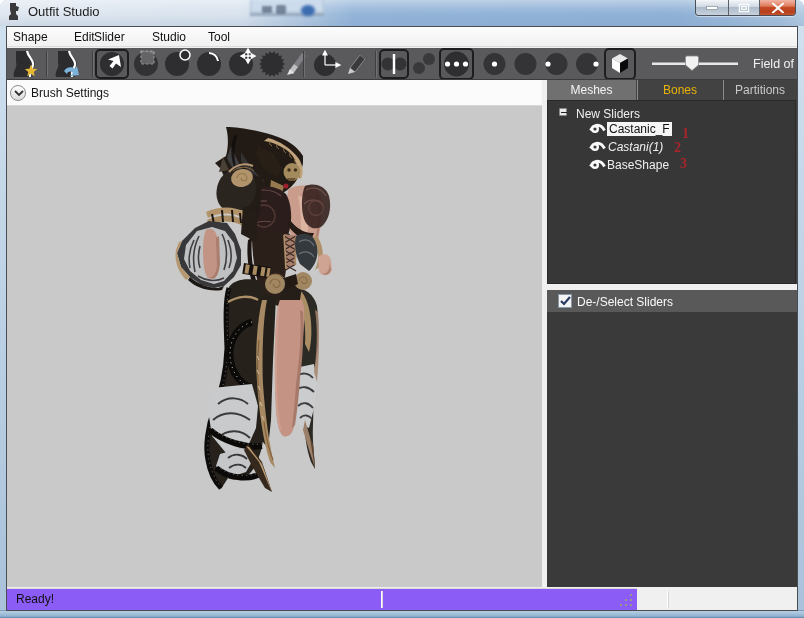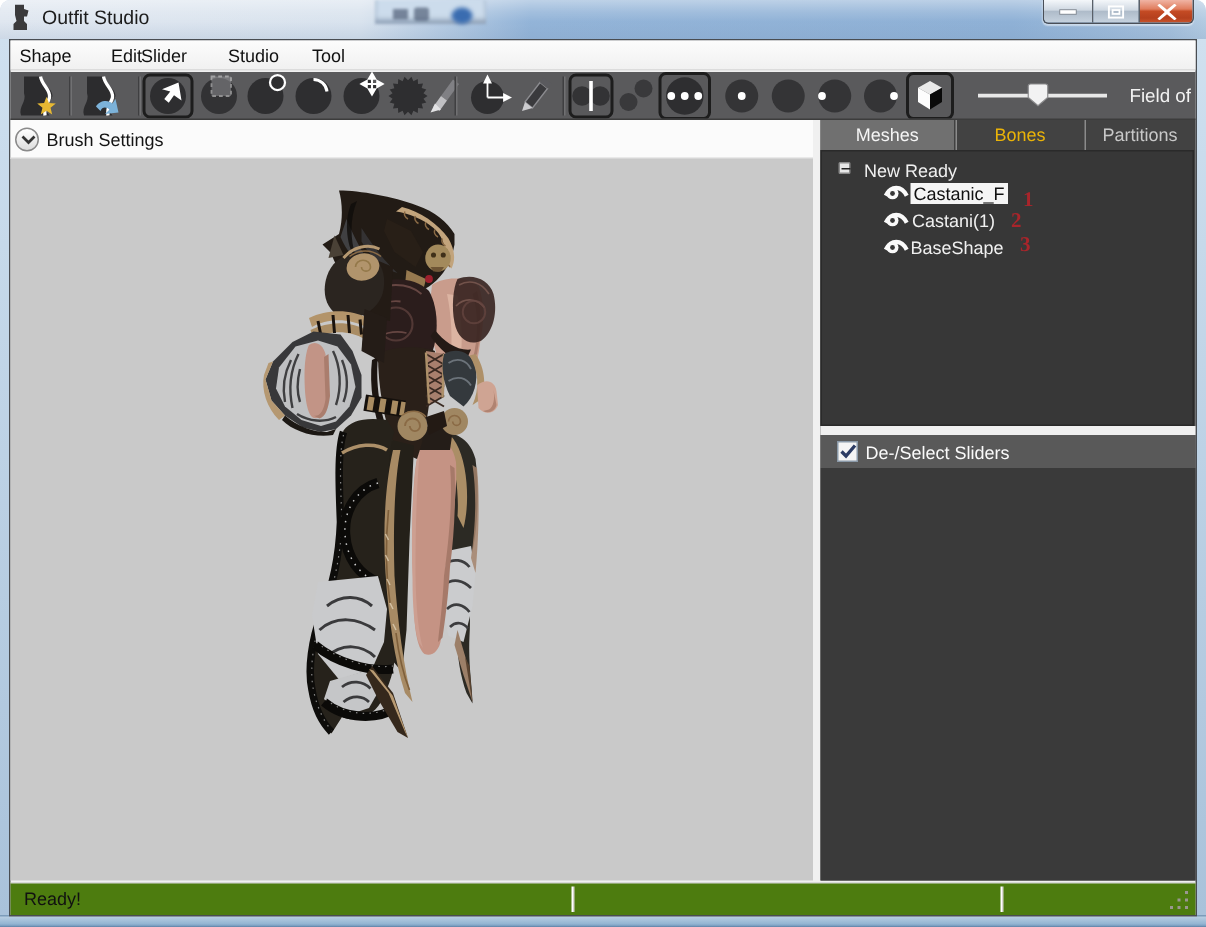--- a/index.html
+++ b/index.html
@@ -53,21 +53,21 @@
 #minusbox{position:absolute;left:11px;top:7px;width:8px;height:8px;background:#e8e8e8;border:1px solid #8a8a8a;border-radius:1px;}
 #minusbox:after{content:"";position:absolute;left:1px;top:3px;width:6px;height:1px;background:#222;}
 .hl{background:#f5f5f5;color:#111;padding:0 2px;}
 .rednum{position:absolute;color:#a8252b;font-weight:bold;font-size:14px;font-family:"Liberation Serif",serif;}
 #sash-h{position:absolute;left:0;top:204px;width:250px;height:6px;background:#f0f0f0;}
 #deselect{position:absolute;left:0;top:210px;width:250px;height:22px;background:#595959;}
 #deselect .cb{position:absolute;left:11px;top:4px;width:14px;height:14px;background:#f4f4f4;border:1px solid #8a99a8;}
 #deselect .txt{position:absolute;left:30px;top:5px;font-size:12px;color:#fafafa;text-align:center;}
 #sliderlist{position:absolute;left:0;top:232px;width:250px;height:275px;background:#3a3a3a;}
 
-#statusbar{position:absolute;left:0;top:561px;width:790px;height:22px;background:#4d7c0f;border-top:1px solid #d8d8d8;font-size:11px;color:#111;}
+#statusbar{position:absolute;left:0;top:561px;width:630px;height:22px;background:#8b5cf6;border-top:1px solid #d8d8d8;font-size:11px;color:#111;}
 #statusbar .seg{position:absolute;top:2px;width:1px;height:17px;background:#d9d6d3;box-shadow:-1px 0 0 #ffffff;}
 #statusbar .ready{position:absolute;left:9px;top:3px;font-size:12px;}
 </style>
 </head>
 <body>
 <div id="win">
   <div id="titlebar">
     <div class="smudge1"></div>
       <div class="smudge2"></div>
       <div class="smudge3"></div>
@@ -313,33 +313,33 @@
         <path d="M284,278 L296,274 L298,284 L286,290 Z" fill="#231a14"></path>
       </svg>
     </div>
     <div id="sash-v"></div>
     <div id="rpanel">
       <div class="tab" id="tab-meshes">Meshes</div>
       <div class="tab" id="tab-bones">Bones</div>
       <div class="tab" id="tab-part">Partitions</div>
       <div id="tree">
         <div id="minusbox"></div>
-        <div class="row" style="left:28px;top:6px;">New Ready</div>
+        <div class="row" style="left:28px;top:6px;">New Sliders</div>
         <svg style="position:absolute;left:41px;top:21px;" width="17" height="11" viewBox="0 0 17 11">
 <path d="M1.5,8.5 C5,1.5 12,1.5 15.5,8.5" stroke="#fafafa" stroke-width="2.8" fill="none"></path>
 <circle cx="6" cy="7" r="4" fill="#fafafa"></circle>
             <circle cx="6" cy="7" r="1.6" fill="#373737"></circle>
 </svg>
           <div class="row" style="left:59px;top:21px;"><span class="hl">Castanic_F</span></div>
         <svg style="position:absolute;left:41px;top:39px;" width="17" height="11" viewBox="0 0 17 11">
 <path d="M1.5,8.5 C5,1.5 12,1.5 15.5,8.5" stroke="#fafafa" stroke-width="2.8" fill="none"></path>
 <circle cx="6" cy="7" r="4" fill="#fafafa"></circle>
             <circle cx="6" cy="7" r="1.6" fill="#373737"></circle>
 </svg>
-          <div class="row" style="left:60px;top:39px;">Castani(1)</div>
+          <div class="row" style="left:60px;top:39px;font-style:italic;">Castani(1)</div>
         <svg style="position:absolute;left:41px;top:57px;" width="17" height="11" viewBox="0 0 17 11">
 <path d="M1.5,8.5 C5,1.5 12,1.5 15.5,8.5" stroke="#fafafa" stroke-width="2.8" fill="none"></path>
 <circle cx="6" cy="7" r="4" fill="#fafafa"></circle>
             <circle cx="6" cy="7" r="1.6" fill="#373737"></circle>
 </svg>
           <div class="row" style="left:59px;top:57px;">BaseShape</div>
         <div class="rednum" style="left:134px;top:25px;">1</div>
         <div class="rednum" style="left:126px;top:39px;">2</div>
         <div class="rednum" style="left:132px;top:55px;">3</div>
       </div>

